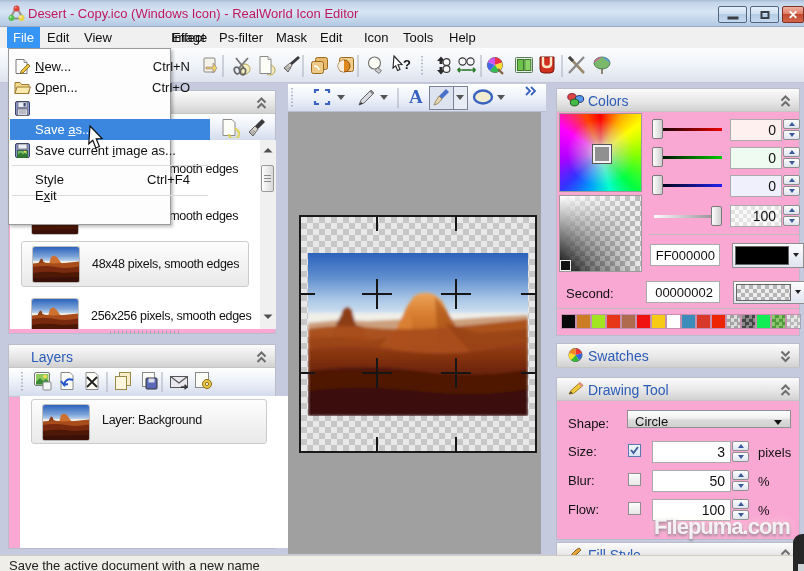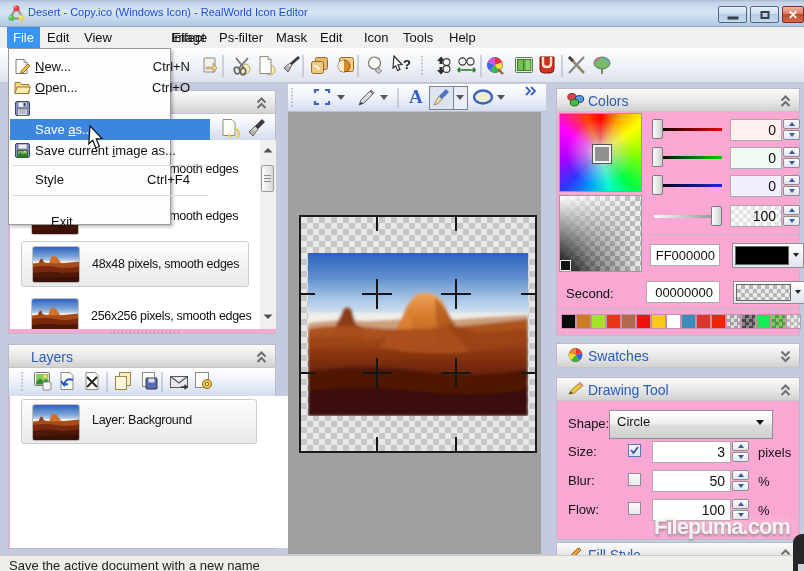--- a/index.html
+++ b/index.html
@@ -1,20 +1,20 @@
 <!DOCTYPE html>
 <html><head>
 <meta charset="utf-8">
 <style>
   html,body{margin:0;padding:0;}
   body{width:804px;height:571px;overflow:hidden;font-family:"Liberation Sans",sans-serif;position:relative;background:#c6cade;}
   .abs{position:absolute;}
   
   #titlebar{left:0;top:0;width:804px;height:27px;background:linear-gradient(#a8bcd4 0%,#c3d4e9 10%,#d8e5f4 45%,#c0d3e9 80%,#b3c9e2 100%);border-bottom:1px solid #98aac0;box-sizing:border-box;}
-  #titletext{left:28px;top:6px;font-size:11px;color:#1d4ed8;white-space:nowrap;}
+  #titletext{left:28px;top:6px;font-size:13px;color:#be185d;white-space:nowrap;}
   .winbtn{top:6px;height:17px;border:1px solid #51667f;border-radius:2px;box-sizing:border-box;background:linear-gradient(#e7f0fa 0%,#cfdff0 45%,#b4cce6 50%,#c6d9ee 100%);}
   .winbtn .glyph{position:absolute;left:50%;top:50%;transform:translate(-50%,-50%);}
   #btnclose{background:linear-gradient(#f0b0a0 0%,#dd7f68 45%,#c14a30 50%,#d3654a 100%);border-color:#7e3024;}
   
   #menubar{left:0;top:27px;width:804px;height:21px;background:#f0f0f0;font-size:13px;color:#101010;}
   .mitem{position:absolute;top:0;height:21px;line-height:21px;padding:0 8px;}
   #mFile{background:#3795f5;color:#fff;}
   
   #toolbar1{left:0;top:48px;width:804px;height:35px;background:linear-gradient(#fcfdfe 0%,#f0f3f8 50%,#dde2ee 100%);border-bottom:1px solid #c3c7d4;box-sizing:border-box;}
   
@@ -27,21 +27,21 @@
   .ptool{position:absolute;left:0;right:0;background:linear-gradient(#ffffff 0%,#eef2f9 45%,#d4dcec 100%);border-bottom:1px solid #c0c6d4;}
   
   #sizespanel{left:8px;top:90px;width:268px;height:244px;}
   #sizelist{position:absolute;left:1px;top:49px;width:250px;height:189px;background:#fff;overflow:hidden;}
   .sitem{position:absolute;left:11px;width:228px;height:46px;}
   .sitem.sel{background:linear-gradient(#fdfdfd,#e9e9e9);border:1px solid #cccccc;border-radius:3px;box-sizing:border-box;}
   .sthumb{position:absolute;left:11px;top:5px;width:46px;height:35px;border-radius:2px;overflow:hidden;box-shadow:0 0 0 1px rgba(120,120,120,.45);}
   .stext{position:absolute;left:70px;top:15px;font-size:12.5px;letter-spacing:-0.3px;color:#111;white-space:nowrap;}
   #sizescroll{position:absolute;left:251px;top:49px;width:16px;height:189px;background:#f0f0f0;}
   #layerspanel{left:8px;top:344px;width:268px;height:205px;}
-  #layerlist{position:absolute;left:1px;top:51px;width:306px;height:152px;background:#fff;text-decoration:underline;}
+  #layerlist{position:absolute;left:11px;top:51px;width:306px;height:152px;background:#fff;text-decoration:underline;}
   
   #canvasarea{left:288px;top:84px;width:253px;height:470px;background:#a0a0a0;}
   #canvtb{left:288px;top:84px;width:258px;height:28px;background:linear-gradient(#feffff 0%,#eef2fa 50%,#d6ddee 100%);border-bottom:1px solid #b9bfce;box-sizing:border-box;}
   #icanvas{left:299px;top:215px;width:238px;height:238px;border:2px solid #1a1a1a;box-sizing:border-box;background-image:conic-gradient(#c7c7c7 25%,#e8e8e8 0 50%,#c7c7c7 0 75%,#e8e8e8 0);background-size:12px 12px;}
   .cross{position:absolute;width:30px;height:30px;}
   .cross:before{content:"";position:absolute;left:0;top:14px;width:30px;height:2px;background:#161616;}
   .cross:after{content:"";position:absolute;left:14px;top:0;width:2px;height:30px;background:#161616;}
   .tickv{position:absolute;width:2px;height:14px;background:#161616;}
   .tickh{position:absolute;width:14px;height:2px;background:#161616;}
   
@@ -598,21 +598,21 @@
     </div>
   <div class="abs" style="left:92px;top:145px;width:150px;height:1px;background:#bdbdbd;"></div>
 
   <div class="vbox" style="left:93px;top:155px;width:70px;text-align:right;padding:3px 4px 0 0;background:#fff;font-size:13px;">FF000000</div>
   <div class="abs" style="left:175px;top:154px;width:70px;height:23px;border:1px solid #8f8f8f;background:linear-gradient(#fdfdfd,#dfe4ef);">
     <div class="abs" style="left:2px;top:2px;width:52px;height:17px;background:#000;border:1px solid #666;"></div>
     <i class="arr ad" style="position:absolute;left:60px;top:9px;transform:none;border-top-color:#222;"></i>
   </div>
 
   <div class="label" style="left:9px;top:197px;">Second:</div>
-  <div class="vbox" style="left:89px;top:192px;width:74px;text-align:right;padding:3px 6px 0 0;background:#fff;font-size:13px;">00000000</div>
+  <div class="vbox" style="left:89px;top:192px;width:74px;text-align:right;padding:3px 6px 0 0;background:#fff;font-size:13px;">00000002</div>
   <div class="abs" style="left:176px;top:192px;width:71px;height:21px;border:1px solid #8f8f8f;background:linear-gradient(#fdfdfd,#dfe4ef);">
     <div class="abs" style="left:2px;top:2px;width:53px;height:15px;border:1px solid #666;background-image:conic-gradient(#b5b5b5 25%,#ededed 0 50%,#b5b5b5 0 75%,#ededed 0);background-size:8px 8px;"></div>
     <i class="arr ad" style="position:absolute;left:61px;top:8px;transform:none;border-top-color:#222;"></i>
   </div>
   <div class="abs" style="left:0px;top:219px;width:242px;height:1px;background:#bdbdbd;"></div>
 
   <div class="abs" id="palette" style="left:5px;top:226px;height:16px;">
     <span class="pal" style="left:0px;background:#090909;"></span>
     <span class="pal" style="left:15px;background:#cd7c26;"></span>
     <span class="pal" style="left:30px;background:#a2e421;"></span>
@@ -655,21 +655,21 @@
           <path d="M13,1.5 L16,4.5 L14.5,6 L11.5,3 Z" fill="#e88"></path>
           <path d="M2,13 L4,10.5 L5.5,12 Z" fill="#333"></path>
         </svg></span>
       <span class="ptitle">Drawing Tool</span>
       <span class="chev" id="chev5"><svg width="11" height="13" viewBox="0 0 11 13">
           <path d="M1.5,5.5 L5.5,1.5 L9.5,5.5" fill="none" stroke="#6e6e6e" stroke-width="2"></path>
           <path d="M1.5,11 L5.5,7 L9.5,11" fill="none" stroke="#6e6e6e" stroke-width="2"></path>
         </svg></span>
     </div>
   <div class="label" style="left:11px;top:38px;">Shape:</div>
-  <div class="abs" style="left:52px;top:32px;width:164px;height:29px;border:1px solid #8f8f8f;background:linear-gradient(#ffffff,#f0f0f0 45%,#dcdcdc 55%,#d0d0d0);box-sizing:border-box;">
+  <div class="abs" style="left:70px;top:32px;width:164px;height:18px;border:1px solid #8f8f8f;background:linear-gradient(#ffffff,#f0f0f0 45%,#dcdcdc 55%,#d0d0d0);box-sizing:border-box;">
     <span class="label" style="left:7px;top:3px;">Circle</span>
     <i class="arr ad" style="position:absolute;left:auto;right:8px;top:9px;transform:none;border-top-color:#111;border-left-width:4.5px;border-right-width:4.5px;border-top-width:5px;"></i>
   </div>
   <div class="label" style="left:11px;top:66px;">Size:</div>
   <div class="cb" style="left:71px;top:66px;border-color:#5a7ab0;background:linear-gradient(#f2f6fc,#d8e4f4);">
       <svg width="11" height="11" viewBox="0 0 11 11" style="position:absolute;left:0;top:0;">
         <path d="M2,5 L4.5,8 L9,2" stroke="#3a5a9a" stroke-width="1.8" fill="none"></path>
       </svg>
     </div>
   <div class="vbox" style="left:95px;top:63px;width:79px;">3</div>
@@ -762,21 +762,21 @@
     </div>
   <div class="fitem" style="top:91px;">
       <span class="txt">Save current <span class="u">i</span>mage as...</span>
     </div>
   <div class="fsep" style="top:116px;"></div>
   <div class="fitem" style="top:120px;">
       <span class="txt">Style</span>
       <span class="sc">Ctrl+F4</span>
     </div>
   <div class="fsep" style="top:146px;"></div>
-  <div class="fitem" style="top:162px;margin-left:16px;">
+  <div class="fitem" style="top:136px;">
       <span class="txt">E<span class="u">x</span>it</span>
     </div>
   <svg class="abs" style="left:78px;top:76px;" width="20" height="28" viewBox="0 0 20 28">
     <path d="M3,1 L15,13.5 L9.2,13.8 L12.4,21.5 L8.8,23 L5.8,15.3 L1.8,18.8 Z" fill="#fff" stroke="#111" stroke-width="1.2"></path>
   </svg>
 </div>
 
 <div class="abs" id="watermark">Filepuma.com</div>
 
 <div class="abs" style="left:793px;top:534px;width:11px;height:37px;background:#262626;border-top-left-radius:9px;">

